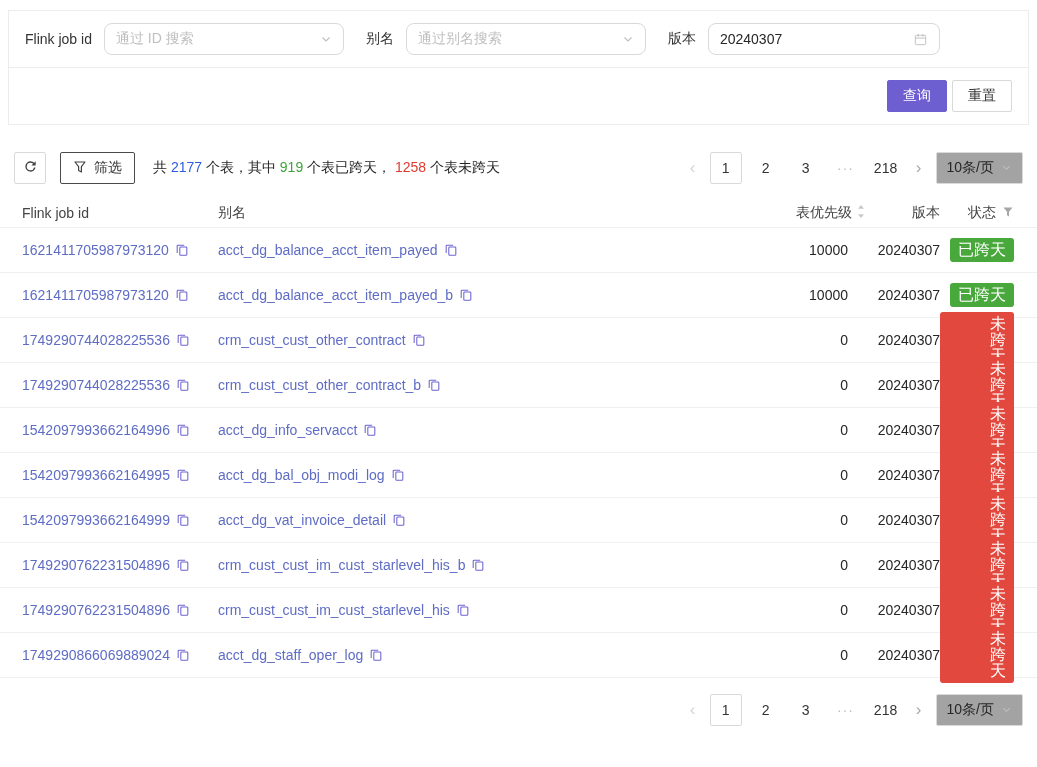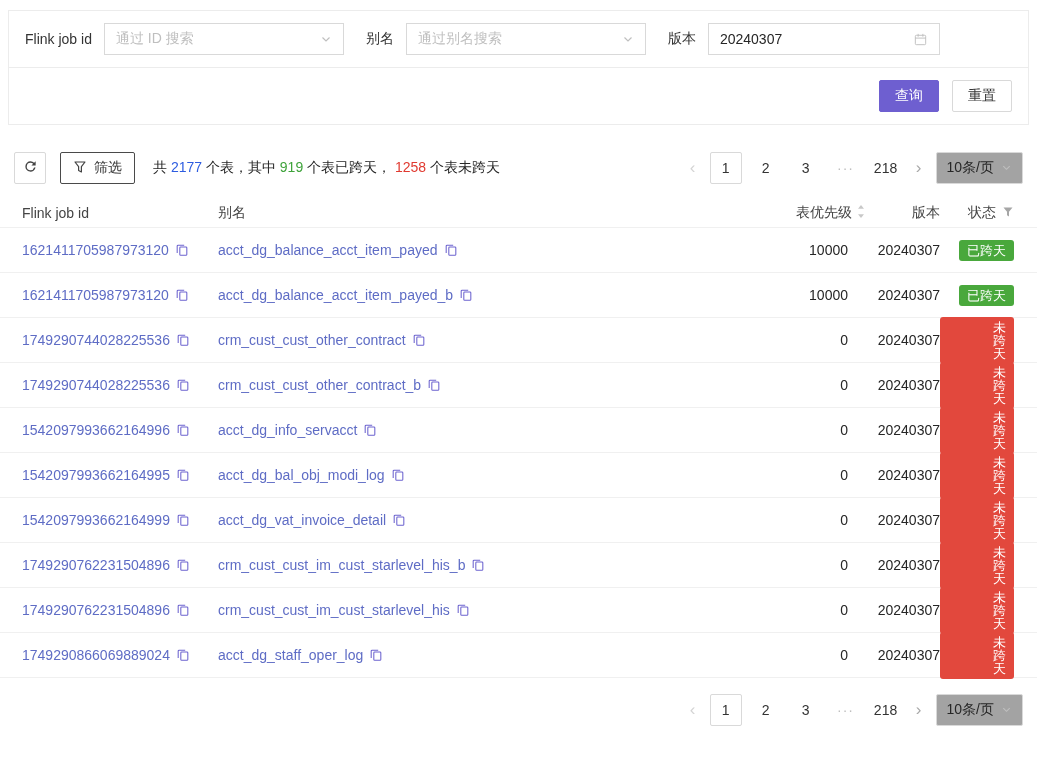--- a/index.html
+++ b/index.html
@@ -10,28 +10,28 @@
     font-family:"Liberation Sans","DejaVu Sans",sans-serif;
     font-size:14px; color:#262626;
   }
   
   .card { margin:10px 8px 0; border:1px solid #ececec; background:#fff; }
   .card-header { padding:8px 16px; font-size:13px; color:#333; border-bottom:1px solid #ececec; }
   .filter-row { display:flex; align-items:center; padding:12px 16px; border-bottom:1px solid #ececec; }
   .f-label { margin-right:12px; color:#333; white-space:nowrap; }
   .f-label.ml { margin-left:22px; }
   .select, .date-input {
-    width:240px; height:32px; border:1px solid #d9d9d9; border-radius:0;
+    width:240px; height:32px; border:1px solid #d9d9d9; border-radius:8px;
     display:flex; align-items:center; padding:8px 11px; background:#fff; cursor:pointer;
   }
   .date-input { width:232px; }
   .select .ph { color:#bfbfbf; flex:1; font-size:14px; }
   .date-input .val { flex:1; color:#262626; }
   .suffix-icon { display:flex; align-items:center; }
-  .actions-row { display:flex; justify-content:flex-end; gap:13px; padding:12px 16px; }
+  .actions-row { display:flex; justify-content:flex-end; gap:5px; padding:12px 16px; }
   .btn { height:32px; padding:0 15px; border-radius:2px; font-size:14px;
          display:inline-flex; align-items:center; cursor:pointer; }
   .btn-primary { background:#6e5fd0; border:1px solid #6e5fd0; color:#fff; }
   .btn-default { background:#fff; border:1px solid #d9d9d9; color:#333; }
   
   .toolbar { display:flex; align-items:center; margin:27px 14px 0; }
   .icon-btn { width:32px; height:32px; border:1px solid #d9d9d9; border-radius:2px; background:#fff;
               display:flex; align-items:center; justify-content:center; cursor:pointer; }
   .filter-btn { margin-left:14px; height:32px; padding:0 12px; border:1px solid #4a4a4a; border-radius:2px;
                 background:#fff; display:flex; align-items:center; gap:7px; color:#333; cursor:pointer;justify-content:center; }
@@ -60,21 +60,21 @@
   .c-id { width:196px; display:flex; align-items:center; gap:6px; }
   .c-alias { flex:1; display:flex; align-items:center; gap:6px; }
   .c-priority { width:110px; text-align:right; }
   .trow .c-priority { padding-right:18px; }
   .thead .c-priority { display:flex; justify-content:flex-end; align-items:center; gap:4px; }
   .c-version { width:74px; text-align:right; }
   .c-status { width:74px; text-align:right; }
   .thead .c-status { display:flex; justify-content:flex-end; align-items:center; gap:6px; }
   a.link { color:#5e6cc5; text-decoration:none; cursor:pointer; }
   .copy { display:flex; align-items:center; cursor:pointer; }
-  .badge { display:inline-block; padding:4px 8px; border-radius:3px; color:#fff; font-size:13px; line-height:1; }
+  .badge { display:inline-block; padding:4px 8px; border-radius:3px; color:#fff; font-size:16px; line-height:1; }
   .badge[data-status="success"] { background:#49a83c; }
   .badge[data-status="danger"]  { background:#e2483d;padding-left:44px; }
 </style>
 </head>
 <body>
 
 <div class="card">
 
   <div class="filter-row">
     <span class="f-label">Flink job id</span>

